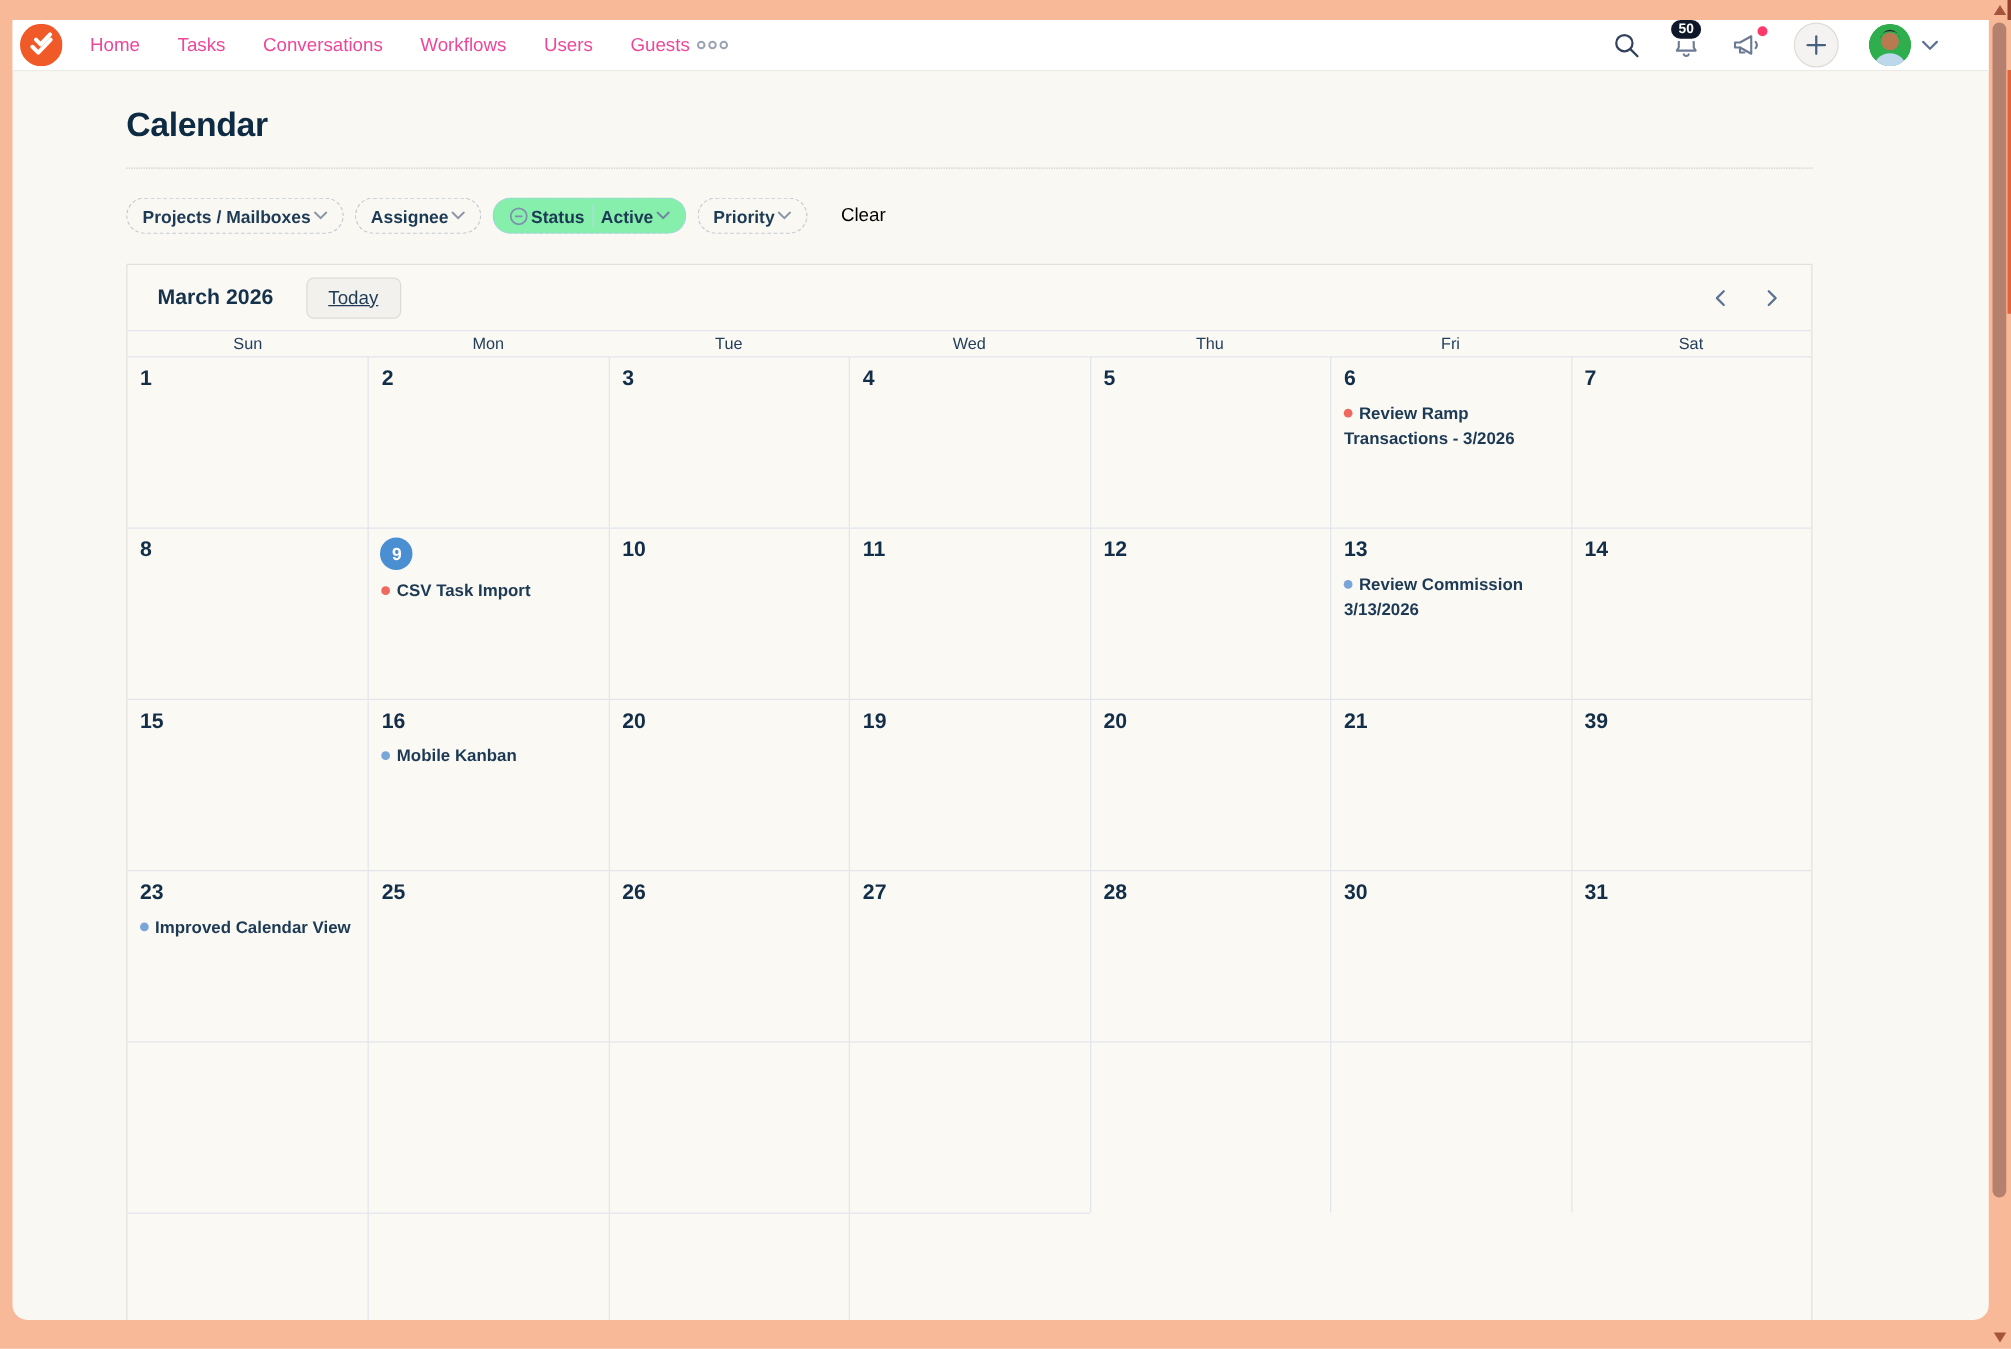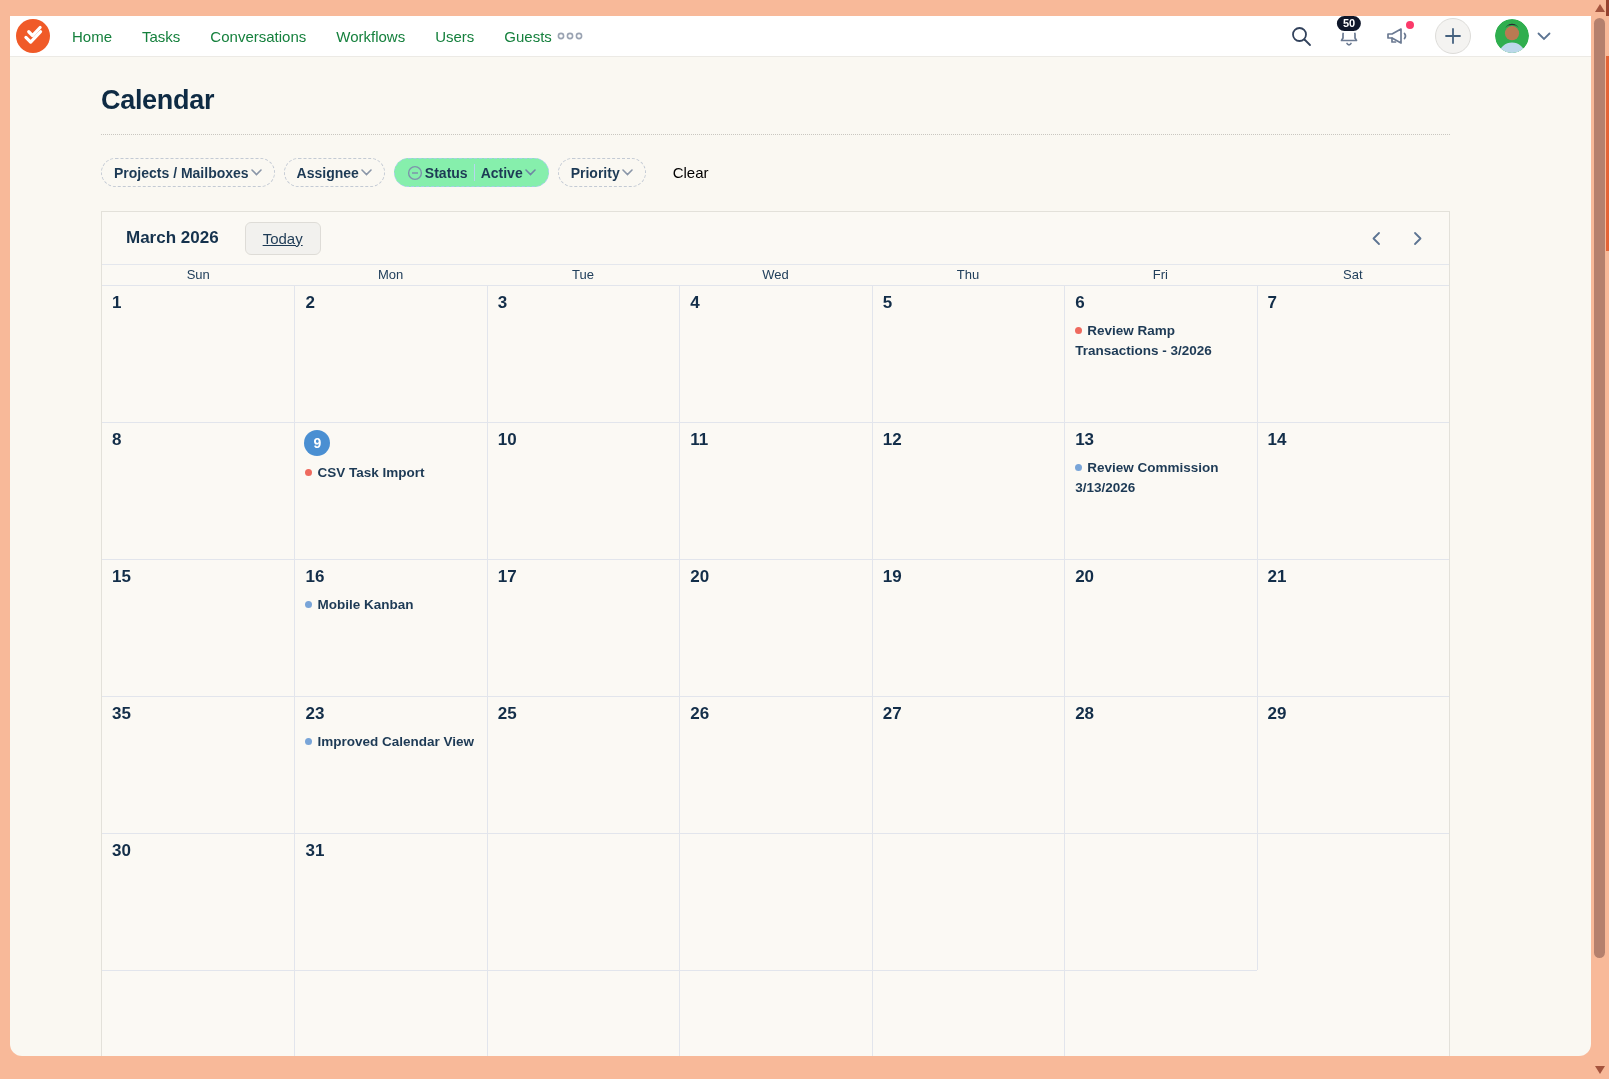--- a/index.html
+++ b/index.html
@@ -20,21 +20,21 @@
     display:flex; flex-direction:column;
   }
 
   
   .topbar {
     height:41px; background:#ffffff; border-bottom:1px solid #eceae5;
     display:flex; align-items:center; padding:0 40px 0 6px; flex:none;
   }
   .logo { width:34px; height:34px; flex:none; margin-right:22px; }
   .nav { display:flex; align-items:center; gap:30px; }
-  .nav-item { font-size:15px; font-weight:500; color:#15803d; cursor:pointer; white-space:nowrap; }
+  .nav-item { font-size:15px; font-weight:500; color:#ec4899; cursor:pointer; white-space:nowrap; }
   .nav-more { display:flex; align-items:center; margin-left:4px; cursor:pointer; }
   .topbar-spacer { flex:1; }
   .top-actions { display:flex; align-items:center; gap:24px; }
   .icon-btn { position:relative; display:flex; align-items:center; justify-content:center; cursor:pointer; }
   .badge-pill {
     position:absolute; top:-10px; left:50%; transform:translateX(-50%);
     background:#0f172a; color:#fff; font-size:11px; font-weight:700;
     border-radius:10px; padding:2px 6px; border:2px solid #fff; line-height:1;
   }
   .badge-dot {
@@ -297,55 +297,49 @@
             <div class="num">14</div>
           </div>
           <div class="cell">
             <div class="num">15</div>
           </div>
           <div class="cell">
             <div class="num">16</div>
             <div class="event"><span class="dot" style="background: rgb(121, 165, 216);"></span>Mobile Kanban</div>
           </div>
           <div class="cell">
-            <div class="num">17</div>
-          </div>
-          <div class="cell">
             <div class="num">20</div>
           </div>
           <div class="cell">
             <div class="num">19</div>
           </div>
           <div class="cell">
             <div class="num">20</div>
           </div>
           <div class="cell">
             <div class="num">21</div>
           </div>
           <div class="cell">
-            <div class="num">35</div>
+            <div class="num">39</div>
           </div>
           <div class="cell">
             <div class="num">23</div>
             <div class="event"><span class="dot" style="background: rgb(121, 165, 216);"></span>Improved Calendar View</div>
           </div>
           <div class="cell">
             <div class="num">25</div>
           </div>
           <div class="cell">
             <div class="num">26</div>
           </div>
           <div class="cell">
             <div class="num">27</div>
           </div>
           <div class="cell">
             <div class="num">28</div>
-          </div>
-          <div class="cell">
-            <div class="num">29</div>
           </div>
           <div class="cell">
             <div class="num">30</div>
           </div>
           <div class="cell">
             <div class="num">31</div>
           </div>
           <div class="cell"></div>
           <div class="cell"></div>
           <div class="cell"></div>

